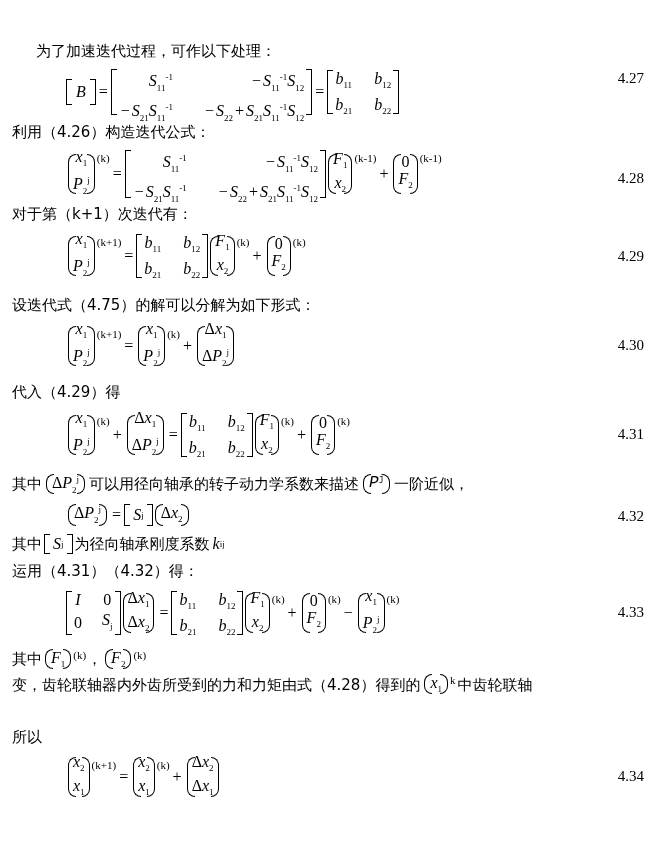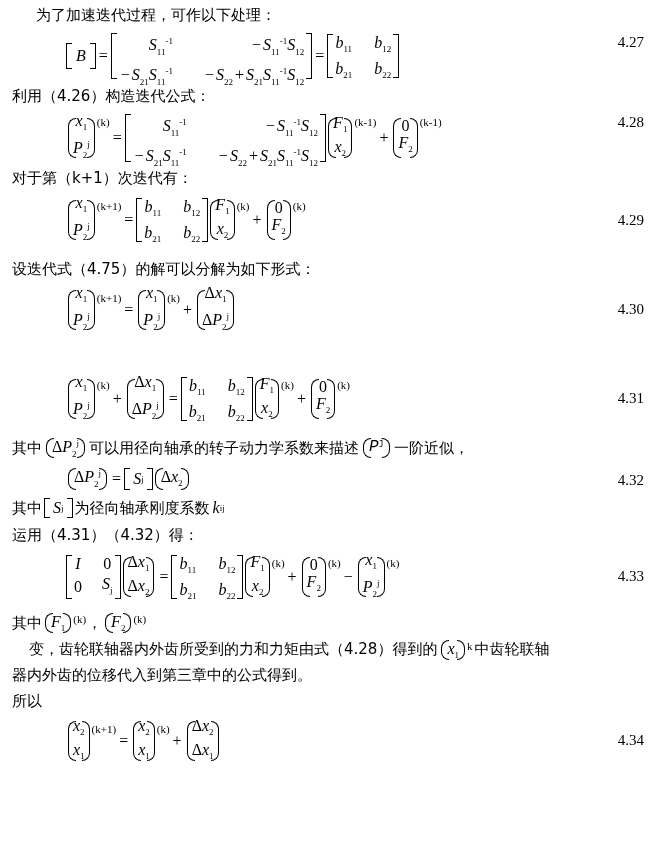--- a/index.html
+++ b/index.html
@@ -115,21 +115,21 @@
   .matrix .cell.l { justify-self: end; }
   .supidx {
     font-style: normal;
     font-size: 11px;
     vertical-align: super;
   }
   .op { font-style: normal; padding: 0 3px; }
   .opn { font-style: normal; padding: 0 2px; }
 
   
-  .abs { position: absolute; }
+  .abs { position: absolute; margin-top: 36px; }
 </style>
 </head>
 <body>
 
 <div class="page">
 
   <div class="abs txt" style="left:36px; top:4px;">为了加速迭代过程，可作以下处理：</div>
 
   <div class="abs" style="left:66px; top:30px; width:584px; height:52px;">
     <div class="eqline" style="height:52px;">
@@ -205,21 +205,21 @@
           <span class="curl-l"></span>
           <span class="vec">
               <span class="up">0</span>
               <span>F<sub>2</sub></span>
             </span>
           <span class="curl-r"></span>
         </span>
         <span class="supidx" style="align-self:flex-start; margin-top:2px;">(k-1)</span>
       </span>
     </div>
-    <span class="eqnum" style="top:4px;">4.28</span>
+    <span class="eqnum" style="top:24px;">4.28</span>
   </div>
 
   <div class="abs txt" style="left:12px; top:167px;">对于第（k+1）次迭代有：</div>
 
   <div class="abs" style="left:66px; top:192px; width:584px; height:56px;">
     <div class="eqline" style="height:56px;">
       <span class="math">
         <span class="br" style="height:40px;">
           <span class="curl-l"></span>
           <span class="vec">
@@ -295,20 +295,21 @@
               <span><span class="up">Δ</span>x<sub>1</sub></span>
               <span><span class="up">Δ</span>P<sub>2</sub><sup>j</sup></span>
             </span>
           <span class="curl-r"></span>
         </span>
       </span>
     </div>
     <span class="eqnum" style="top:18px;">4.30</span>
   </div>
 
+  <div class="abs txt" style="left:12px; top:345px;">代入（4.29）得</div>
 
   <div class="abs" style="left:66px; top:370px; width:584px; height:58px;">
     <div class="eqline" style="height:58px;">
       <span class="math">
         <span class="br" style="height:40px;">
           <span class="curl-l"></span>
           <span class="vec">
               <span>x<sub>1</sub></span>
               <span>P<sub>2</sub><sup>j</sup></span>
             </span>
@@ -498,34 +499,33 @@
     <span class="math" style="margin:0 1px; display:inline-flex; align-items:flex-start;">
       <span class="br" style="height:20px;">
         <span class="curl-l"></span>
           <span style="padding:0 1px;">F<sub>2</sub></span>
           <span class="curl-r"></span>
       </span>
         <span class="supidx">(k)</span>
     </span>
   </div>
 
-  <div class="abs" style="left:29px; top:638px; display:flex; align-items:flex-end;">
+  <div class="abs" style="left:12px; top:638px; display:flex; align-items:flex-start;">
     <span class="txt">变，齿轮联轴器内外齿所受到的力和力矩由式（4.28）得到的</span>
     <span class="math" style="margin:0 2px; display:inline-flex; align-items:flex-start;">
       <span class="br" style="height:20px;">
         <span class="curl-l"></span>
           <span style="padding:0 1px;">x<sub>1</sub></span>
           <span class="curl-r"></span>
       </span>
         <span class="supidx">k</span>
     </span>
     <span class="txt">中齿轮联轴</span>
   </div>
 
-  <div class="abs txt" style="left:12px; top:664px;">器内外齿的位移代入到第三章中的公式得到。</div>
 
   <div class="abs txt" style="left:12px; top:690px;">所以</div>
 
   <div class="abs" style="left:66px; top:714px; width:584px; height:54px;">
     <div class="eqline" style="height:54px;">
       <span class="math">
         <span class="br" style="height:40px;">
           <span class="curl-l"></span>
           <span class="vec">
               <span>x<sub>2</sub></span>

